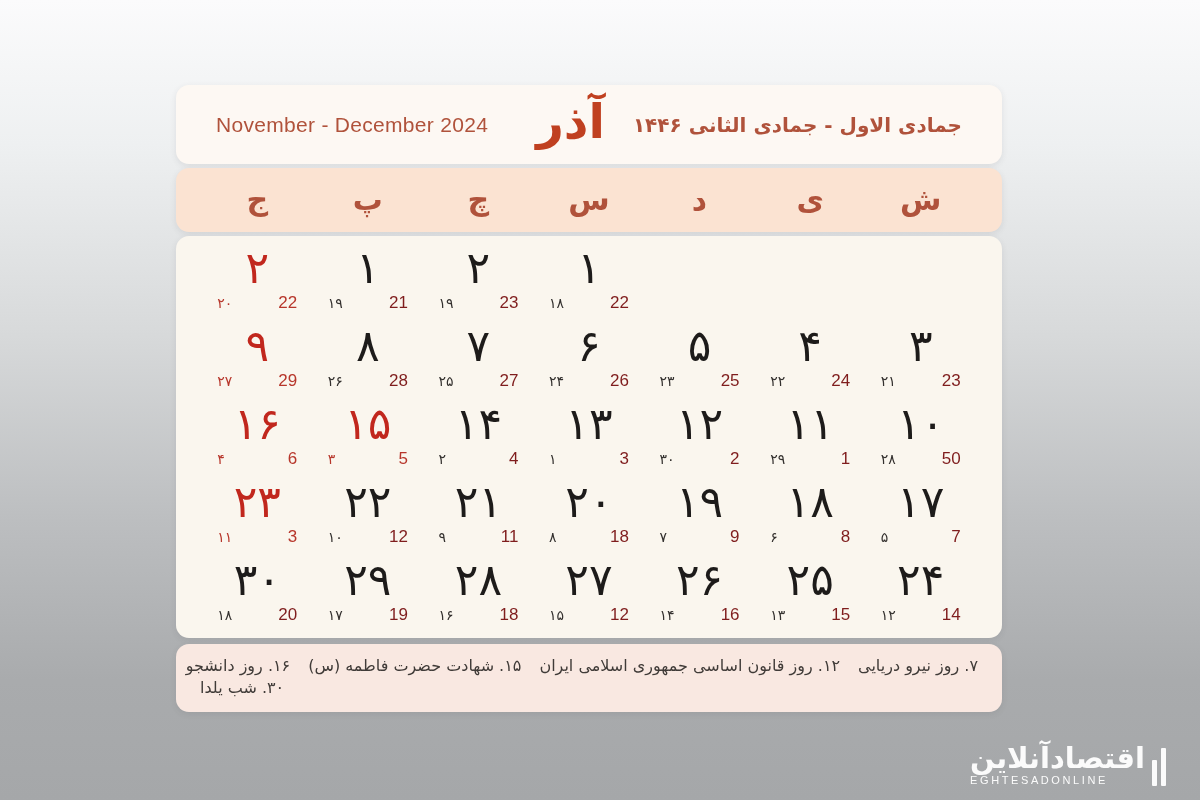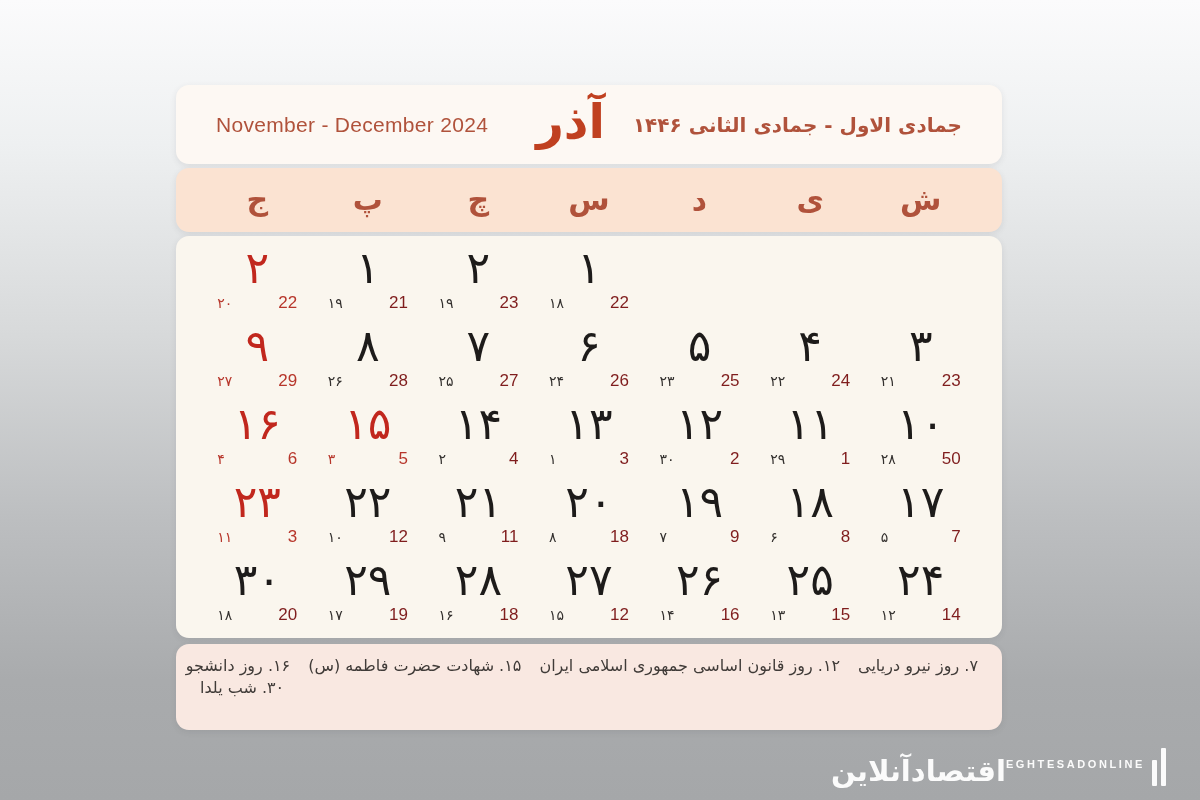--- a/index.html
+++ b/index.html
@@ -45,35 +45,35 @@
   }
   .cell{display:flex;flex-direction:column;align-items:center;justify-content:center;gap:3px;}
   .cell .big{font-size:44px;line-height:1;color:#1d1b1a;direction:rtl;}
   .cell .small-row{width:80px;display:flex;justify-content:space-between;align-items:baseline;}
   .cell .h{font-size:14px;color:#33302e;direction:rtl;}
   .cell .g{font-size:17px;font-family:"Liberation Sans",sans-serif;color:#7f1d1d;}
   .cell.red .big{color:var(--holiday,#c1271d);}
   .cell.red .h,.cell.red .g{color:#b7362b;}
   
   .footer-block{
-    top:644px;height:86px;background:var(--footer-bg,#f9e8e1);
+    top:644px;height:68px;background:var(--footer-bg,#f9e8e1);
     direction:rtl;padding:11px 24px 0;color:#403b38;font-size:16px;line-height:1.4;
   }
   .fn1{text-align:right;white-space:nowrap;}
   .fn1 .fn-item{margin-left:18px;}
   .fn2{text-align:left;margin-top:0;}
   
   .watermark{
     position:absolute;right:34px;bottom:14px;display:flex;align-items:flex-end;gap:7px;
     color:#fff;opacity:.96;
   }
-  .wm-text{display:flex;align-items:flex-start;}
+  .wm-text{display:flex;flex-direction:column;align-items:flex-start;}
   .wm-fa{font-size:29px;font-weight:bold;line-height:1;direction:rtl;}
   .wm-en{
-    font-family:"Liberation Sans",sans-serif;font-size:11px;font-weight:bold;
+    font-family:"Liberation Sans",sans-serif;font-size:11px;font-weight:normal;
     letter-spacing:2.6px;margin-top:1px;
   }
   .wm-bars{display:flex;align-items:flex-end;gap:4px;}
   .wm-bars span{display:inline-block;width:5px;background:#fff;border-radius:1px;}
   .wm-bars .b1{height:26px;}
   .wm-bars .b2{height:38px;}
 </style>
 </head>
 <body>
 

